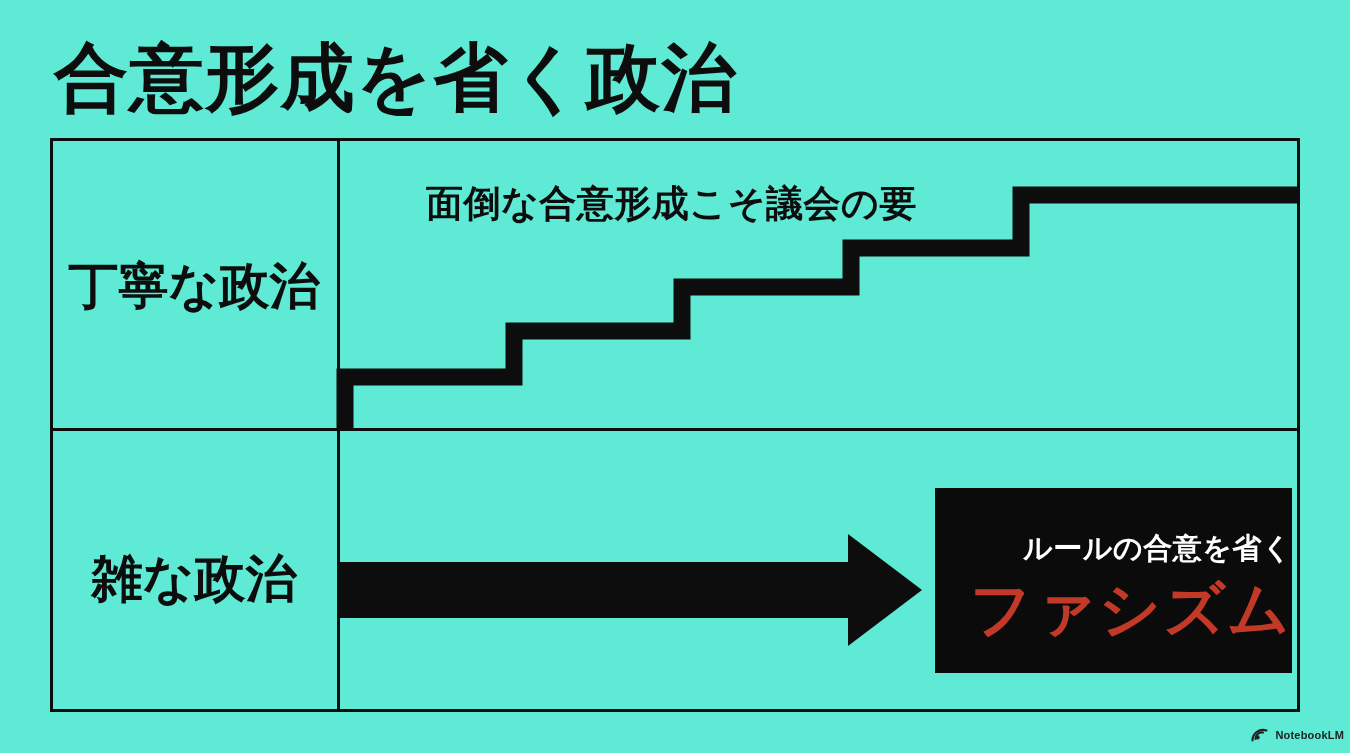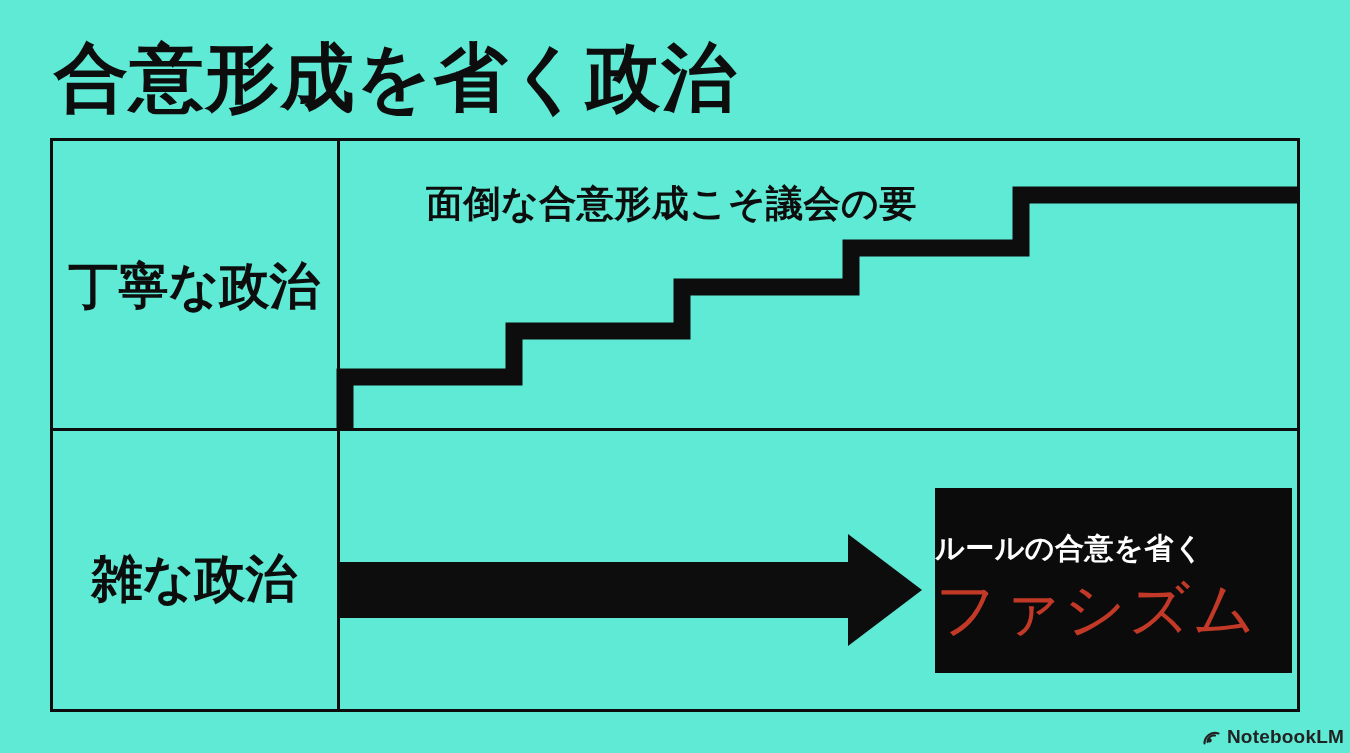--- a/index.html
+++ b/index.html
@@ -85,51 +85,51 @@
   }
   .result-box {
     position: absolute;
     left: 935px;
     top: 488px;
     width: 357px;
     height: 185px;
     background: var(--box-bg);
     display: flex;
     flex-direction: column;
-    align-items: flex-start;
+    align-items: flex-end;
     justify-content: center;
     gap: 10px;
     padding-top: 8px;
   }
   .result-line1 {
     color: var(--box-text);
     font-size: 29px;
     font-weight: 900;
     letter-spacing: 0.5px;
     white-space: nowrap;
   }
   .result-line2 {
     color: var(--accent-red);
     font-size: 61px;
-    font-weight: 400;
+    font-weight: 700;
     letter-spacing: 2px;
     line-height: 1;
     white-space: nowrap;
   }
   .footer-brand {
     position: absolute;
     right: 6px;
     top: 726px;
     display: flex;
     align-items: center;
     gap: 5px;
     color: var(--footer-ink);
   }
   .footer-brand .wordmark {
-    font-size: 19px;
+    font-size: 11px;
     font-weight: 700;
     letter-spacing: 0.2px;
     white-space: nowrap;
     text-align: center;
   }
   .nblm-icon { display: block; }
 </style>
 </head>
 <body>
 

